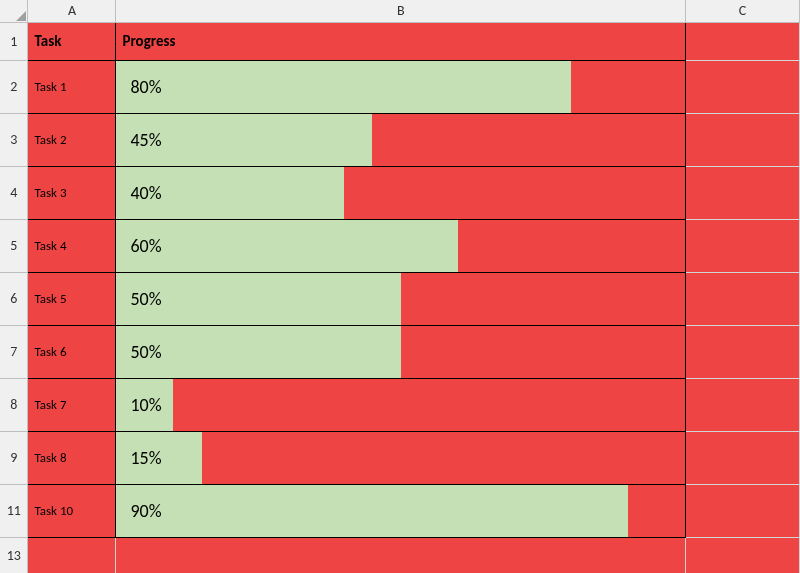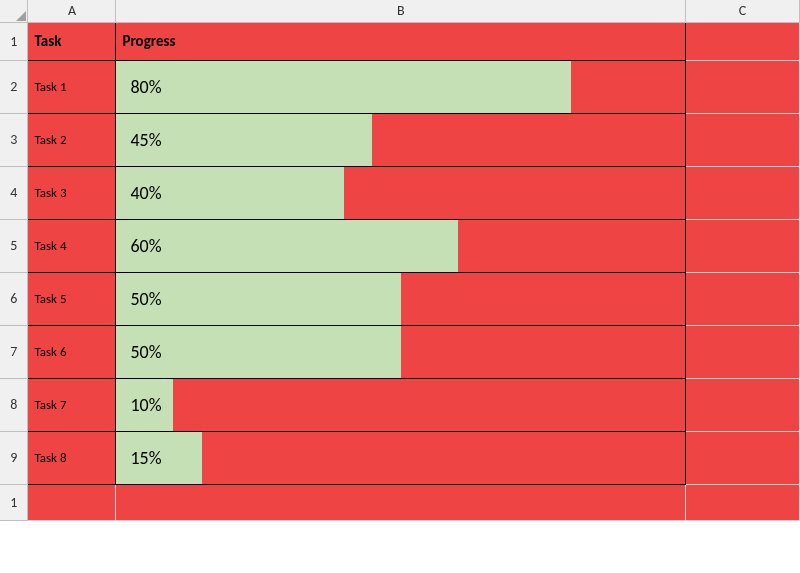--- a/index.html
+++ b/index.html
@@ -206,21 +206,36 @@
     <div class="row-header">9</div>
     <div class="cell task-cell">Task 8</div>
     <div class="cell progress-cell">
       <div class="progress-bar" style="width:15%"></div>
       <div class="progress-label">15%</div>
     </div>
     <div class="cell" style="border:1px solid #d4d4d4;"></div>
   </div>
 
 
-
+  <div class="row data-region">
+    <div class="row-header">11</div>
+    <div class="cell task-cell">Task 10</div>
+    <div class="cell progress-cell">
+      <div class="progress-bar" style="width:90%"></div>
+      <div class="progress-label">90%</div>
+    </div>
+    <div class="cell" style="border:1px solid #d4d4d4;"></div>
+  </div>
+
+  <div class="row normal-row">
+    <div class="row-header">13</div>
+    <div class="cell"></div>
+    <div class="cell"></div>
+    <div class="cell"></div>
+  </div>
   <div class="row normal-row">
     <div class="row-header">1</div>
     <div class="cell"></div>
     <div class="cell"></div>
     <div class="cell"></div>
   </div>
 
 </div>
 
 </body></html>

